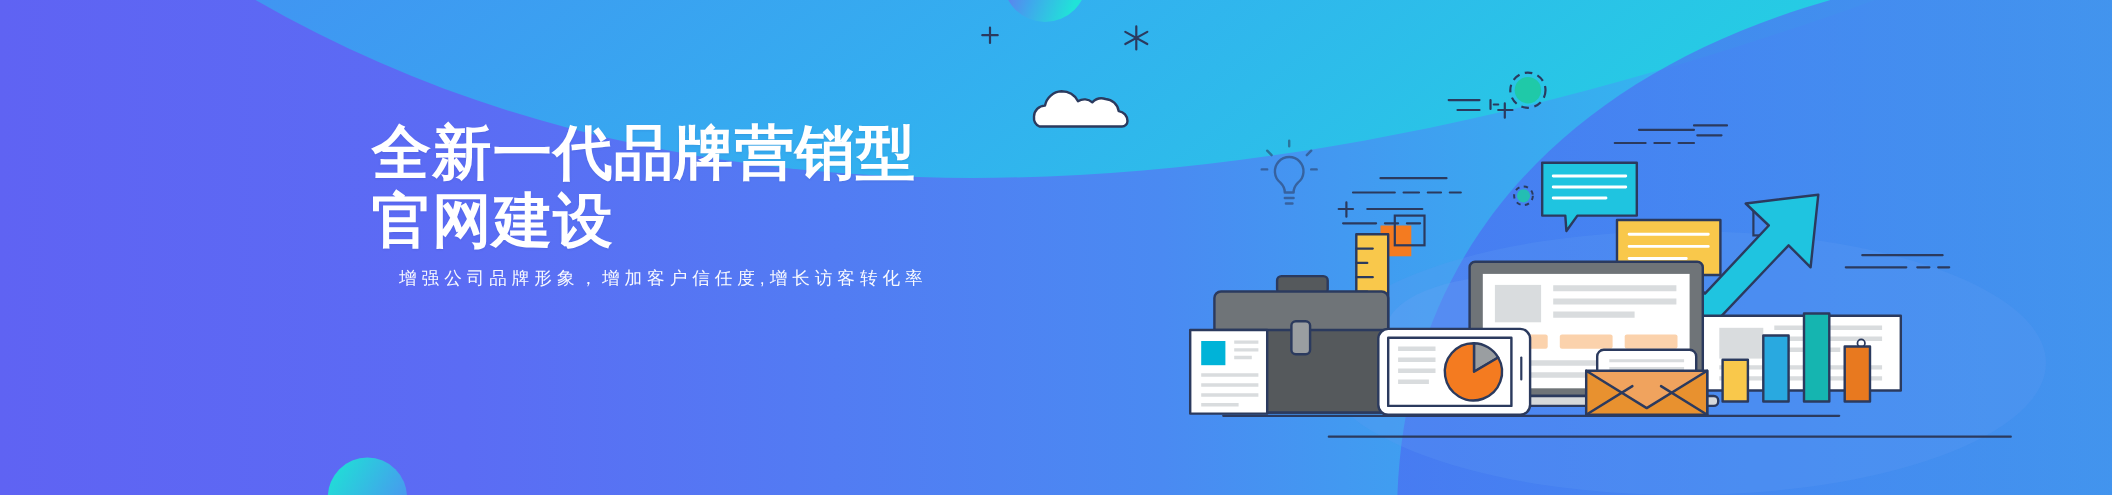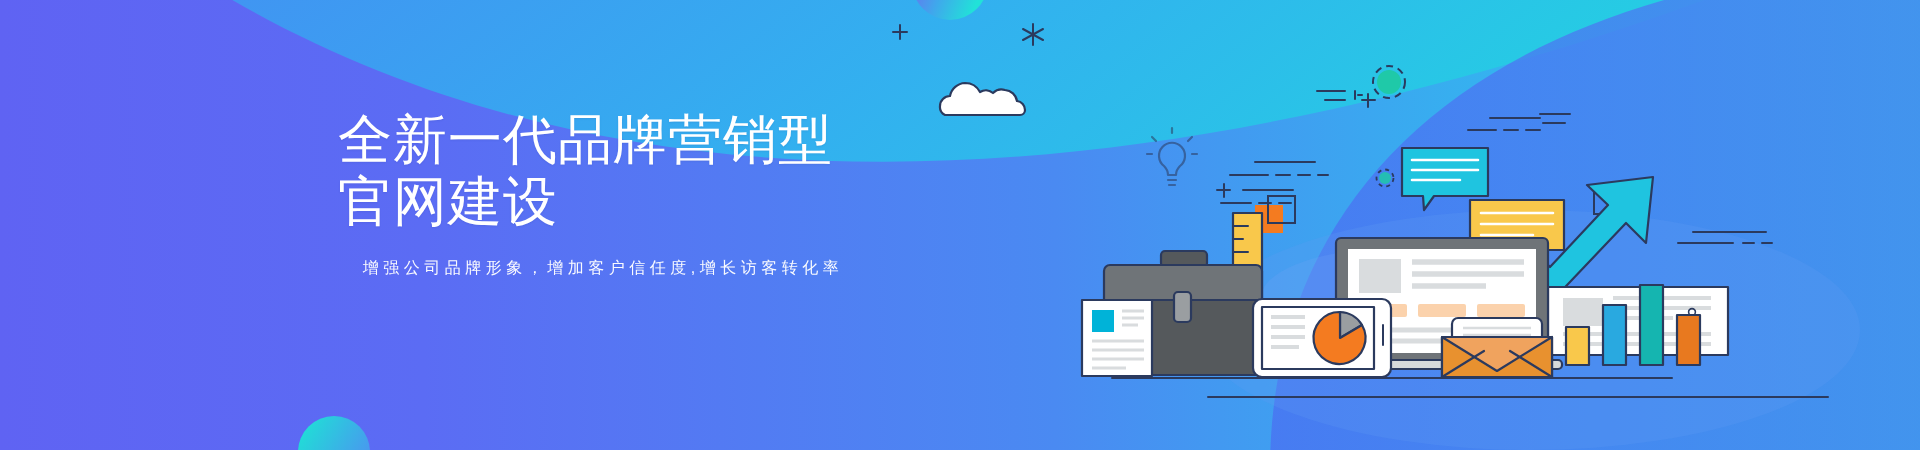--- a/index.html
+++ b/index.html
@@ -13,25 +13,25 @@
     background:linear-gradient(100deg,#5f63f3 0%,#5b6cf4 22%,#4a8af2 55%,#33b6ef 80%,#22d3e0 100%);
   }
   .svgfull{position:absolute;left:0;top:0;width:1920px;height:450px;}
   
   #copy{
     position:absolute;left:338px;top:108px;width:560px;
     z-index:40;text-align:left;
   }
   #headline{
     color:#ffffff;font-size:54px;line-height:62px;
-    font-weight:400;letter-spacing:1px;white-space:pre-line;
+    font-weight:700;letter-spacing:1px;white-space:pre-line;
     text-shadow:0 1px 2px rgba(30,60,140,.12);
   }
   #subline{
-    margin-top:24px;color:#ffffff;font-size:16px;
+    margin-top:10px;color:#ffffff;font-size:16px;
     letter-spacing:4.5px;line-height:24px;text-align:center;
     padding-right:30px;opacity:.97;
   }
 </style>
 </head>
 <body>
 
 <div id="banner">
 
   <svg class="svgfull" viewBox="0 0 1920 450" preserveAspectRatio="none">

